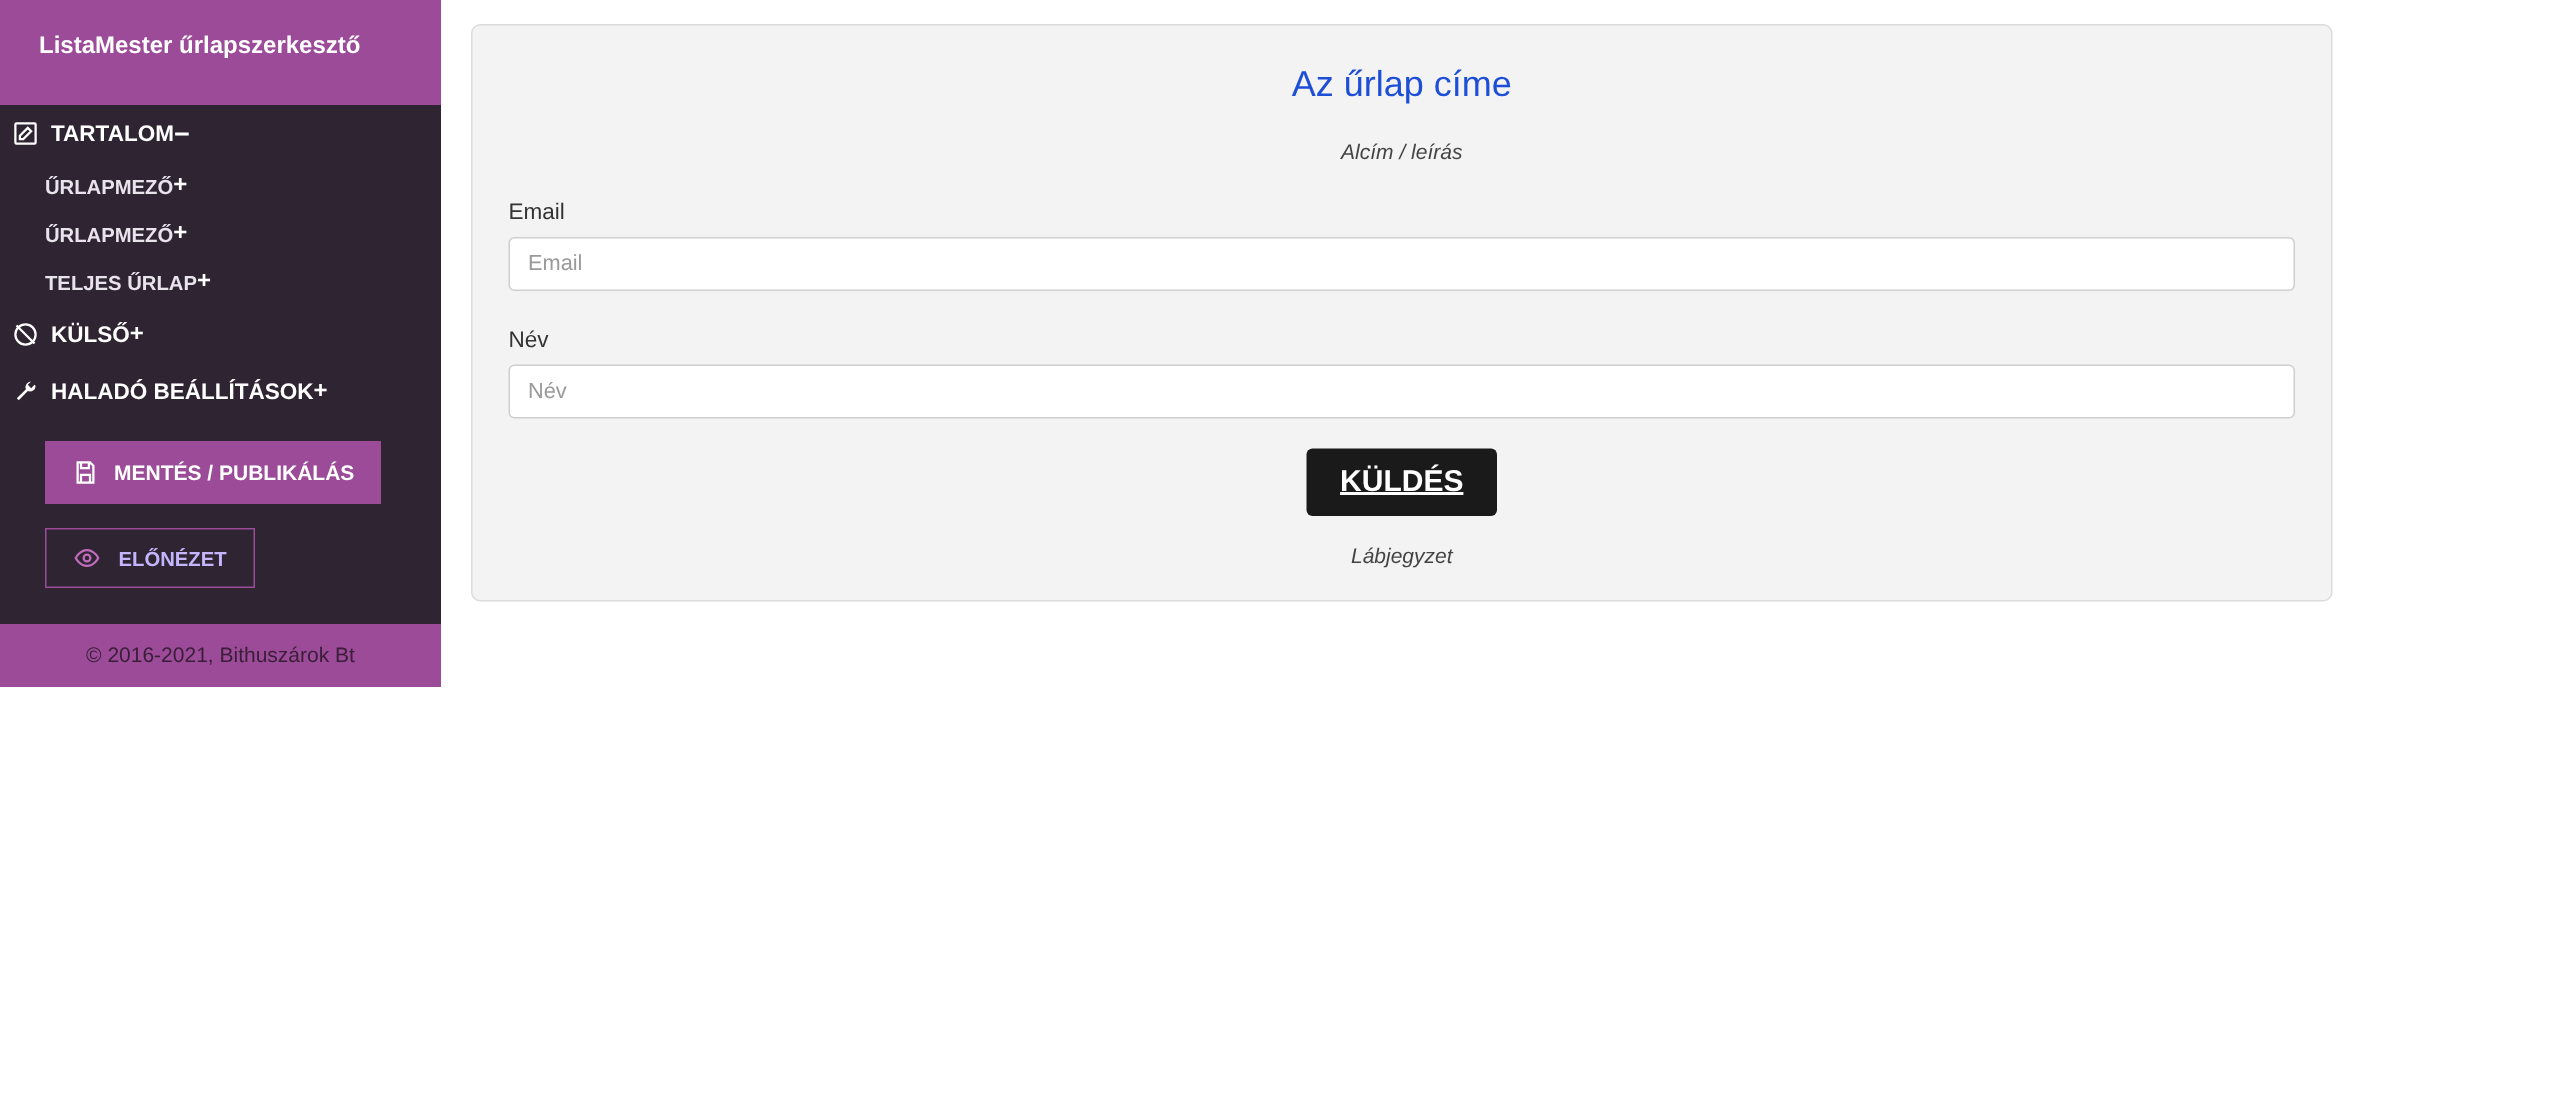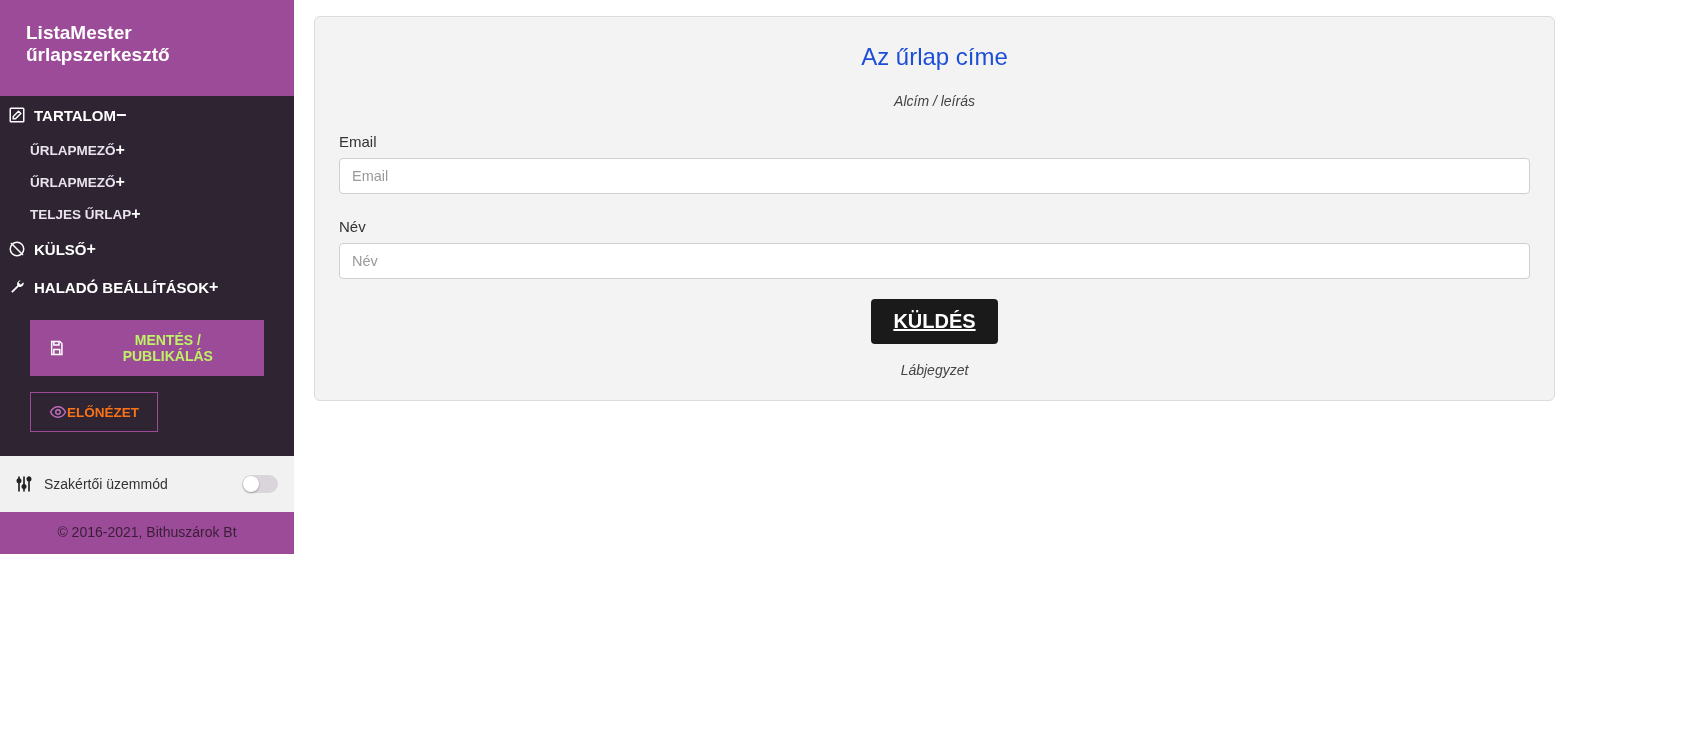--- a/index.html
+++ b/index.html
@@ -15,21 +15,21 @@
   .sidebar {
     width: 294px;
     background: #2e2432;
     color: #fff;
     display: flex;
     flex-direction: column;
   }
   .brand {
     background: #9b4b97;
     padding: 22px 20px 30px 26px;
-    font-size: 19px;
+    font-size: 16px;
     font-weight: 700;
     color: #fff;
   }
   .sec-head, .sec-sub {
     display: flex;
     align-items: center;
     cursor: pointer;
   }
   .sec-head {
     padding: 10px 16px 10px 8px;
@@ -65,42 +65,42 @@
     cursor: pointer;
     line-height: 1.35;
   }
   .btn-outline svg { width: 14px; height: 14px; flex: 0 0 auto; }
   .btn-outline .multi { display: inline; }
 
   .btn-area2 { padding: 14px 30px 6px 30px; }
   .btn-solid {
     border: none;
     background: #9b4b97;
-    color: #bef264;
+    color: #ffffff;
     padding: 12px 18px;
     font-size: 14px;
     font-weight: 700;
     display: inline-flex;
     align-items: center;
-    gap: 24px;
+    gap: 10px;
     cursor: pointer;
   }
   .btn-solid svg { width: 18px; height: 18px; }
 
   .btn-area3 { padding: 10px 30px 24px 30px; }
   .btn-ghost {
     border: 1px solid #9b4b97;
     background: transparent;
-    color: #f97316;
+    color: #c4b5fd;
     padding: 10px 18px;
     font-size: 13.5px;
     font-weight: 700;
     display: inline-flex;
     align-items: center;
-    gap: 0;
+    gap: 12px;
     cursor: pointer;
   }
   .btn-ghost svg { width: 18px; height: 18px; }
 
   .expert {
     background: #f2f1f2;
     color: #333;
     padding: 18px 16px 18px 14px;
     display: flex;
     align-items: center;
@@ -258,32 +258,20 @@
     <div class="btn-area3">
       <button class="btn-ghost">
         <svg viewBox="0 0 24 24" fill="none" stroke="#c06bbc" stroke-width="2">
           <path d="M2 12s3.5-7 10-7 10 7 10 7-3.5 7-10 7S2 12 2 12z"></path>
             <circle cx="12" cy="12" r="3"></circle>
         </svg>
         <span>ELŐNÉZET</span>
       </button>
     </div>
 
-    <div class="expert">
-      <svg viewBox="0 0 24 24" fill="none" stroke="#222" stroke-width="2">
-        <path d="M6 3v18M12 3v18M18 3v18"></path>
-        <circle cx="6" cy="8" r="2" fill="#222"></circle>
-          <circle cx="12" cy="15" r="2" fill="#222"></circle>
-          <circle cx="18" cy="6" r="2" fill="#222"></circle>
-      </svg>
-      <span>Szakértői üzemmód</span>
-      <span class="switch">
-          <span class="knob"></span>
-        </span>
-    </div>
 
     <div class="copyright">© 2016-2021, Bithuszárok Bt</div>
 
   </aside>
 
   <main class="canvas">
     <div class="form-card">
 
       <h2 class="form-title">Az űrlap címe</h2>
       <div class="form-sub">Alcím / leírás</div>

